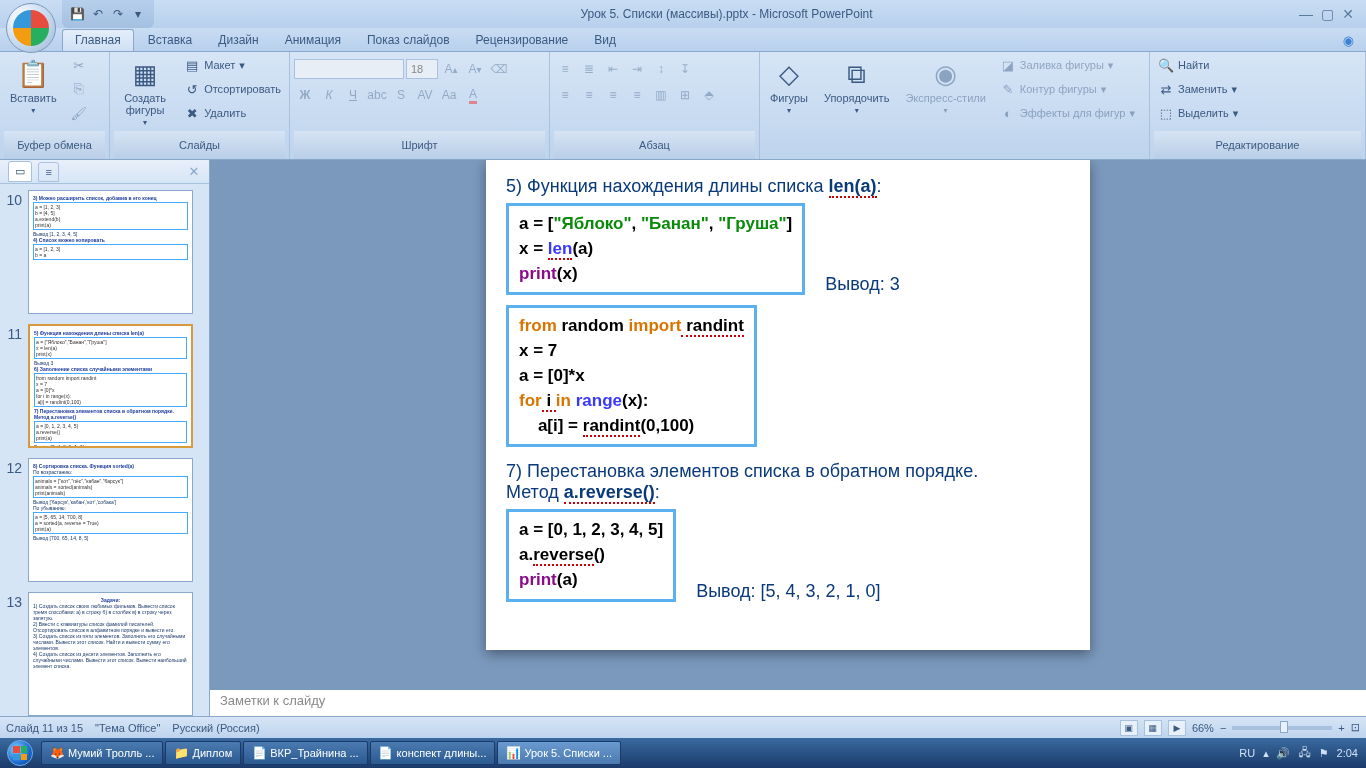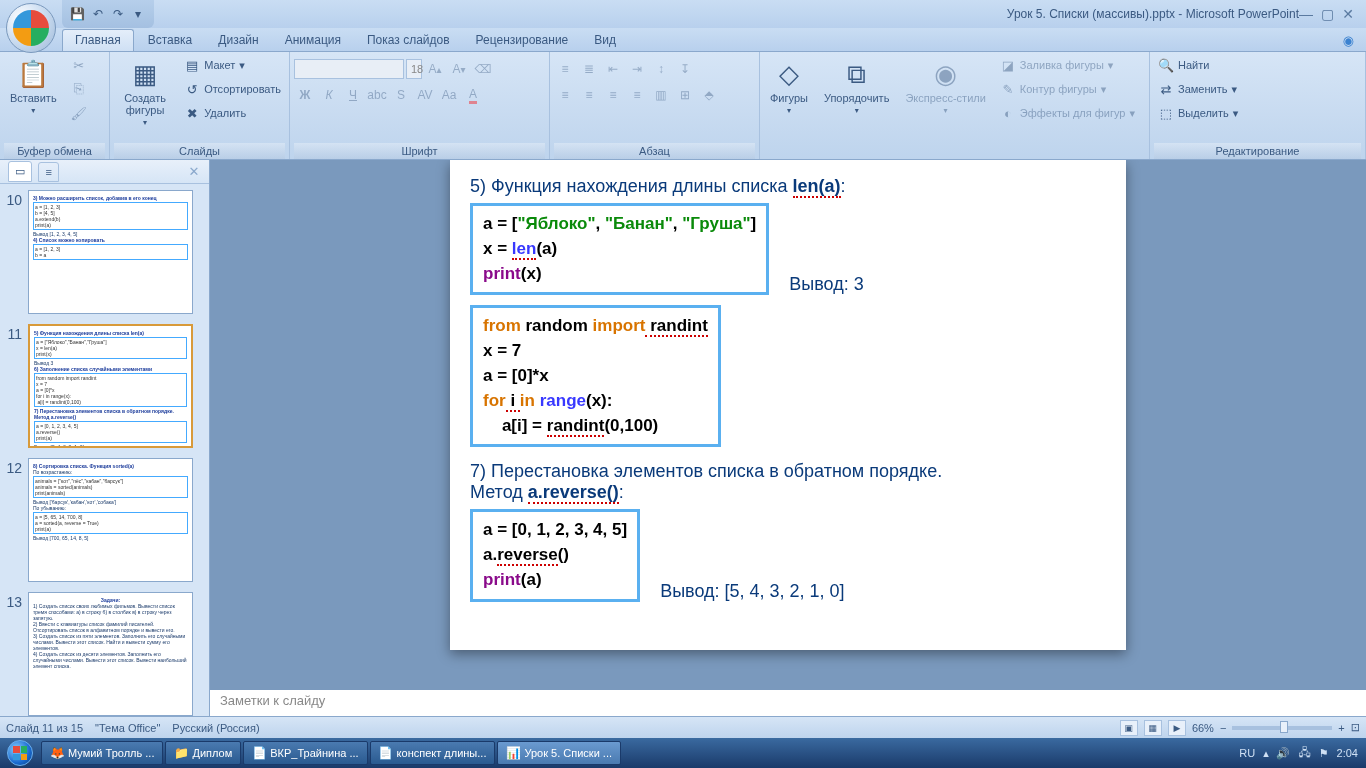--- a/index.html
+++ b/index.html
@@ -4,35 +4,35 @@
 <style>
 * { box-sizing: border-box; margin: 0; padding: 0; font-family: "Segoe UI", Tahoma, sans-serif; }
 body { width: 1366px; height: 768px; overflow: hidden; background: #9db8d8; display: flex; flex-direction: column; }
 
 
 .titlebar { height: 28px; background: linear-gradient(#c9ddf3,#b8d0ed); display: flex; align-items: center; }
 .office-btn { width: 50px; height: 50px; position: absolute; top: 3px; left: 6px; border-radius: 50%; background: radial-gradient(circle at 30% 30%, #fff, #d4e3f4 40%, #9cb8d8); border: 1px solid #7a99bd; z-index: 10; display:flex;align-items:center;justify-content:center; }
 .office-btn-inner { width:36px;height:36px;border-radius:50%;background:conic-gradient(#e74c3c 0 90deg,#27ae60 90deg 180deg,#f39c12 180deg 270deg,#3498db 270deg 360deg); }
 .qat { margin-left: 62px; display: flex; gap: 4px; align-items: center; height: 100%; padding: 0 8px; background: linear-gradient(#b6cfeb,#a4c0e1); border-radius: 0 0 6px 6px; }
 .qat-icon { width: 16px; height: 16px; display:flex;align-items:center;justify-content:center;color:#3b5a82;font-size:12px; }
-.title-text { flex: 1; text-align: right; color: #3b5a82; font-size: 12px; }
+.title-text { flex: 1; text-align: center; color: #3b5a82; font-size: 12px; }
 .winctrl { display: flex; gap: 8px; padding-right: 12px; color: #5a7aa0; }
 .winctrl span { font-size: 14px; cursor: default; }
 
 
 .tabs { height: 24px; background: linear-gradient(#c9ddf3,#b8d0ed); display: flex; align-items: flex-end; padding-left: 62px; gap: 2px; border-bottom: 1px solid #8aa8cc; }
 .tab { padding: 3px 12px 4px; font-size: 12px; color: #3b5a82; cursor: default; border-radius: 3px 3px 0 0; }
 .tab.active { background: linear-gradient(#e4eefa,#cfe0f4); border: 1px solid #8aa8cc; border-bottom: none; }
 .help-icon { margin-left: auto; margin-right: 12px; color: #3b82d0; font-size: 13px; padding-bottom:3px; }
 
 
 .ribbon { height: 108px; background: linear-gradient(#d6e5f6,#bed4ed); display: flex; border-bottom: 1px solid #8aa8cc; }
 .group { border-right: 1px solid #a8c1df; display: flex; flex-direction: column; padding: 2px 4px 0; position: relative; }
 .group-body { flex: 1; display: flex; gap: 4px; align-items: flex-start; }
-.group-label { text-align: center; font-size: 11px; color: #3b5a82; padding: 2px 0; background: linear-gradient(rgba(255,255,255,.3),rgba(180,200,225,.5)); position:relative; }
+.group-label { text-align: center; font-size: 11px; color: #3b5a82; padding: 8px 0; background: linear-gradient(rgba(255,255,255,.3),rgba(180,200,225,.5)); position:relative; }
 .big-btn { display: flex; flex-direction: column; align-items: center; padding: 4px 6px; font-size: 11px; color: #3b5a82; gap: 2px; min-width:44px; }
 .big-btn.disabled { opacity:.45; }
 .big-icon { width: 32px; height: 32px; display:flex;align-items:center;justify-content:center;font-size:26px; }
 .col { display: flex; flex-direction: column; gap: 2px; }
 .small-btn { display: flex; align-items: center; gap: 4px; font-size: 11px; color: #3b5a82; padding: 1px 4px; height:22px; }
 .small-btn.disabled { opacity:.45; }
 .sicon { width:16px;height:16px;display:flex;align-items:center;justify-content:center;font-size:13px;color:#3b5a82; }
 .row { display:flex; gap:2px; align-items:center; }
 .combo { background:#fff;border:1px solid #a8c1df;height:20px;font-size:11px;padding:0 4px;color:#888;display:flex;align-items:center; }
 .combo.disabled { background:#e8eef6; }
@@ -48,21 +48,21 @@
 .thumbs { flex:1; overflow:auto; padding:6px 4px; }
 .thumb-row { display:flex; gap:6px; margin-bottom:10px; }
 .thumb-num { width:18px; text-align:right; font-size:14px; color:#3b5a82; padding-top:2px; }
 .thumb { width:165px; height:124px; background:#fff; border:1px solid #8aa8cc; overflow:hidden; font-size:5px; padding:4px; line-height:1.2; color:#1a3a6a; position:relative; }
 .thumb.selected { border:2px solid #d89a3a; }
 .thumb .th-blue { color:#1a3a9a; font-weight:bold; }
 .thumb .th-code { border:1px solid #4af; padding:1px; margin:1px 0; color:#333; }
 
 .editor { flex:1; display:flex;flex-direction:column; background:#7a99bd; min-height:0; }
 .slide-area { flex:1; display:flex; align-items:flex-start; justify-content:center; overflow:hidden; padding-top:0; }
-.slide { width:676px; height:490px; background:#fff; box-shadow:0 4px 12px rgba(0,0,0,.4); padding:12px 20px; font-family: Georgia, serif; overflow:hidden; }
+.slide { width:604px; height:490px; background:#fff; box-shadow:0 4px 12px rgba(0,0,0,.4); padding:12px 20px; font-family: Georgia, serif; overflow:hidden; }
 .slide h3 { font-size:18px; color:#0a3a7a; font-weight:normal; margin:4px 0 6px; }
 .slide h3 .u { border-bottom:2px dotted #c00; }
 .slide h3 b { font-weight:bold; }
 .codebox { border:3px solid #5ab0f0; padding:6px 10px; font-family:"Courier New",monospace; font-size:17px; font-weight:bold; line-height:1.4; display:inline-block; }
 .kw-blue { color:#3838ff; }
 .kw-green { color:#0a8a0a; }
 .kw-orange { color:#d87400; }
 .kw-purple { color:#8a0a8a; }
 .kw-red-u { border-bottom:2px dotted #c00; }
 .output { font-size:18px; color:#0a3a7a; }
@@ -162,21 +162,21 @@
           </div>
       </div>
     </div>
     <div class="group-label">Слайды</div>
   </div>
 
   <div class="group" style="width:260px">
     <div class="group-body" style="flex-direction:column;gap:4px;padding-top:4px">
       <div class="row">
         <div class="combo disabled" style="width:110px"></div>
-        <div class="combo disabled" style="width:16px">18</div>
+        <div class="combo disabled" style="width:32px">18</div>
         <div class="fmt-btn disabled">A<sup>▴</sup></div>
         <div class="fmt-btn disabled">A<sup>▾</sup></div>
         <div class="fmt-btn disabled">⌫</div>
       </div>
       <div class="row">
         <div class="fmt-btn disabled">
             <b>Ж</b>
           </div>
         <div class="fmt-btn disabled">
             <i>К</i>

